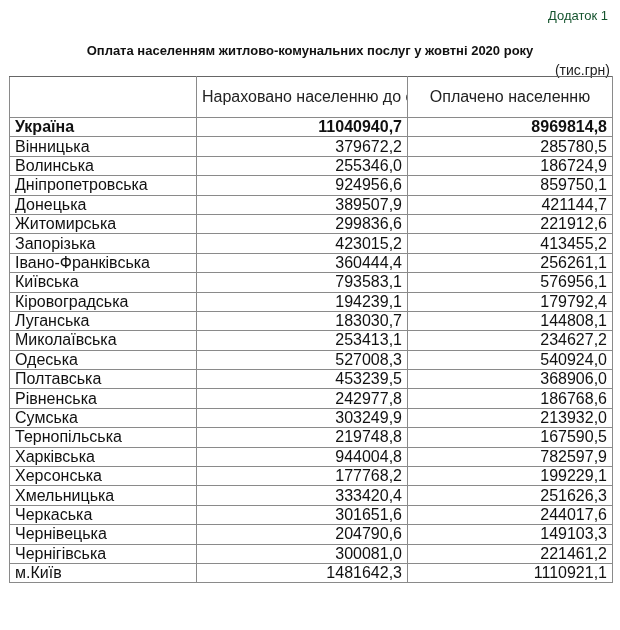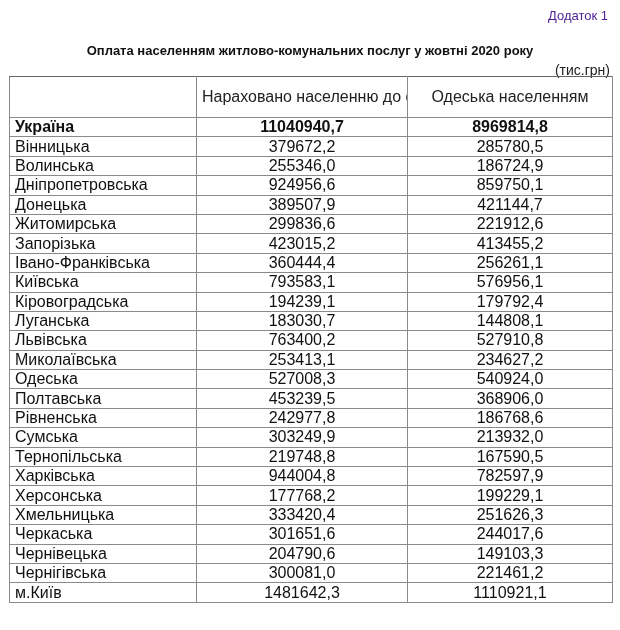--- a/index.html
+++ b/index.html
@@ -2,21 +2,21 @@
 <html><head>
 <meta charset="utf-8">
 <style>
   html, body { margin: 0; padding: 0; background: #ffffff; }
   body {
     width: 620px; height: 630px; position: relative; overflow: hidden;
     font-family: "Liberation Sans", sans-serif; color: #111;
   }
   .appendix {
     position: absolute; right: 12px; top: 8px;
-    font-size: 13px; color: #4c1d95;
+    font-size: 13px; color: #14532d;
   }
   .title {
     position: absolute; left: 0; width: 620px; top: 43px;
     text-align: center; font-size: 13px; font-weight: bold; color: #111;
   }
   .units {
     position: absolute; right: 10px; top: 62px;
     font-size: 14px; color: #222;
   }
   table {
@@ -28,21 +28,21 @@
   col.c2 { width: 211px; }
   col.c3 { width: 205px; }
   th, td {
     border: 1px solid #8a8a8a;
     padding: 0 5px; white-space: nowrap; overflow: hidden;
   }
   th {
     height: 40px; font-weight: normal; text-align: center; color: #222;
   }
   td { height: 18.4px; line-height: 18px; }
-  td.num { text-align: center; }
+  td.num { text-align: right; }
   tr.total td { font-weight: bold; }
   thead tr th { border-top: 1.5px solid #666; }
   table { border: 1.5px solid #666; }
 </style>
 </head>
 <body>
 
 <div class="appendix">Додаток 1</div>
 <div class="title">Оплата населенням житлово-комунальних послуг у жовтні 2020 року</div>
 <div class="units">(тис.грн)</div>
@@ -50,21 +50,21 @@
 <table>
   <colgroup>
       <col class="c1">
       <col class="c2">
       <col class="c3">
     </colgroup>
   <thead>
     <tr>
       <th></th>
       <th>Нараховано населенню до оплати</th>
-      <th>Одеська населенням</th>
+      <th>Оплачено населенню</th>
     </tr>
   </thead>
   <tbody id="tbody">
     <tr class="total">
       <td>Україна</td>
       <td class="num">11040940,7</td>
       <td class="num">8969814,8</td>
     </tr>
   <tr>
         <td>Вінницька</td>
@@ -108,25 +108,20 @@
       </tr>
       <tr>
         <td>Кіровоградська</td>
         <td class="num">194239,1</td>
         <td class="num">179792,4</td>
       </tr>
       <tr>
         <td>Луганська</td>
         <td class="num">183030,7</td>
         <td class="num">144808,1</td>
-      </tr>
-      <tr>
-        <td>Львівська</td>
-        <td class="num">763400,2</td>
-        <td class="num">527910,8</td>
       </tr>
       <tr>
         <td>Миколаївська</td>
         <td class="num">253413,1</td>
         <td class="num">234627,2</td>
       </tr>
       <tr>
         <td>Одеська</td>
         <td class="num">527008,3</td>
         <td class="num">540924,0</td>

